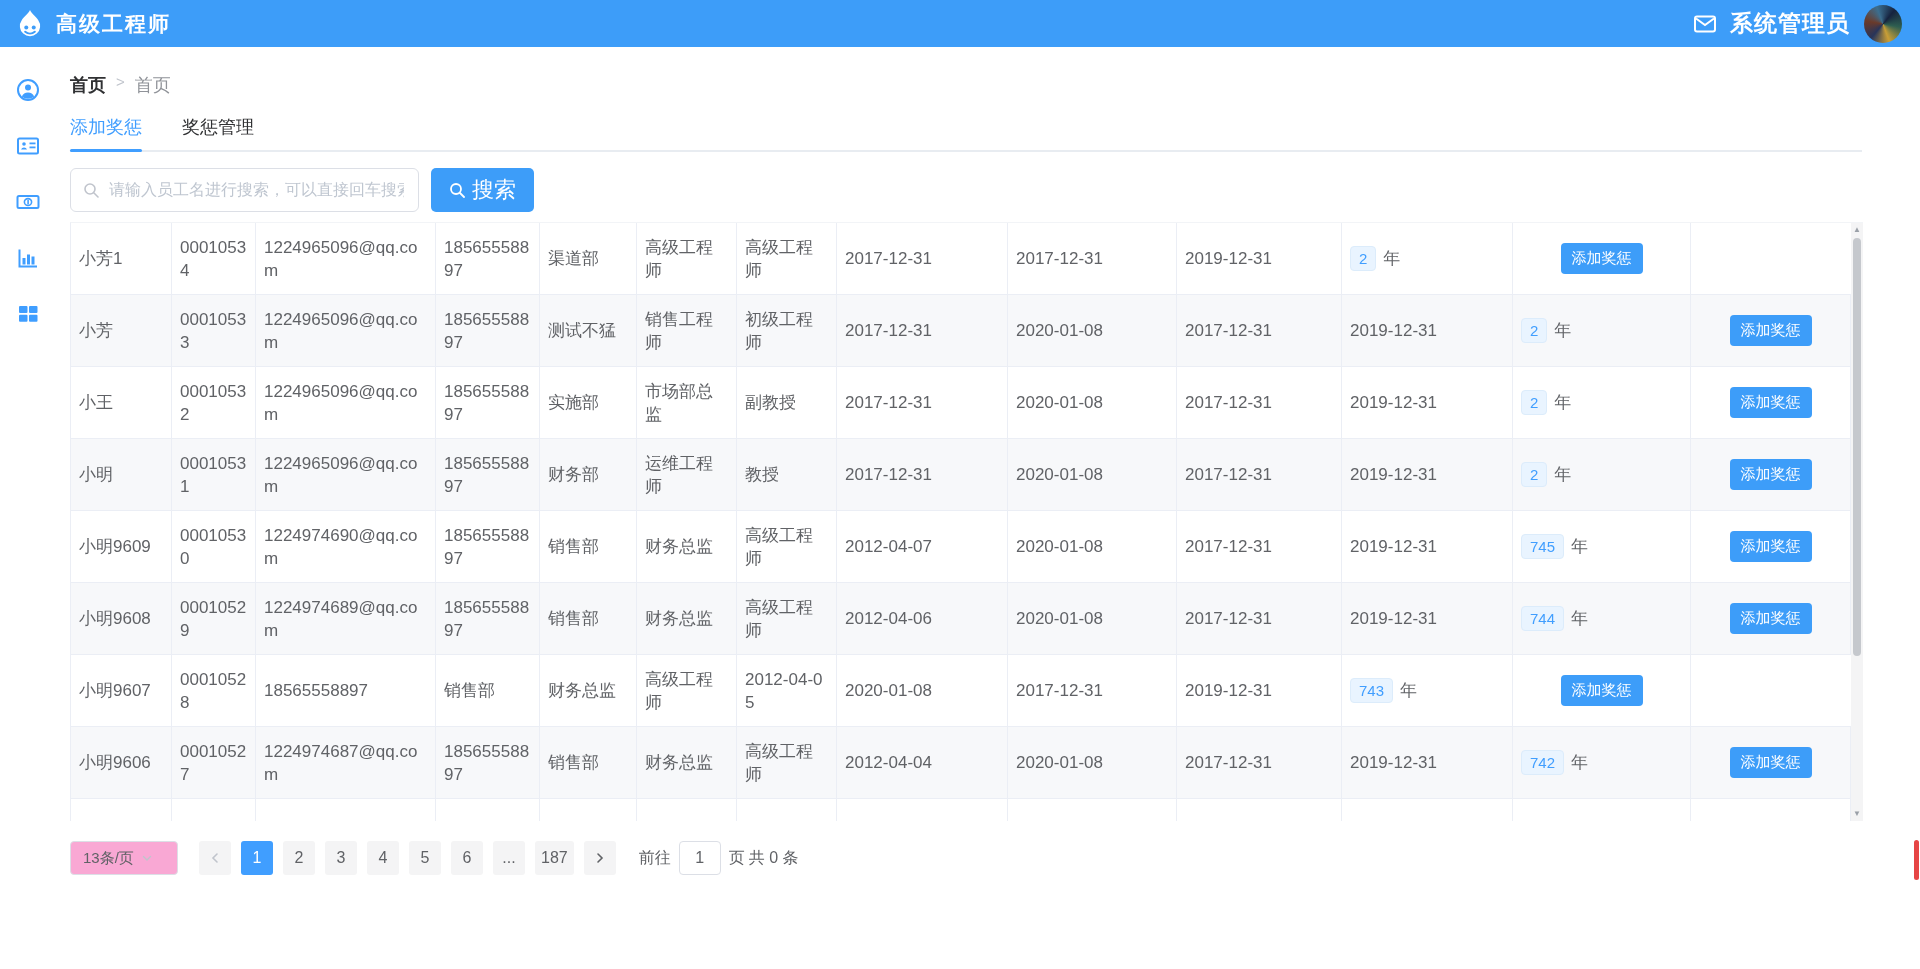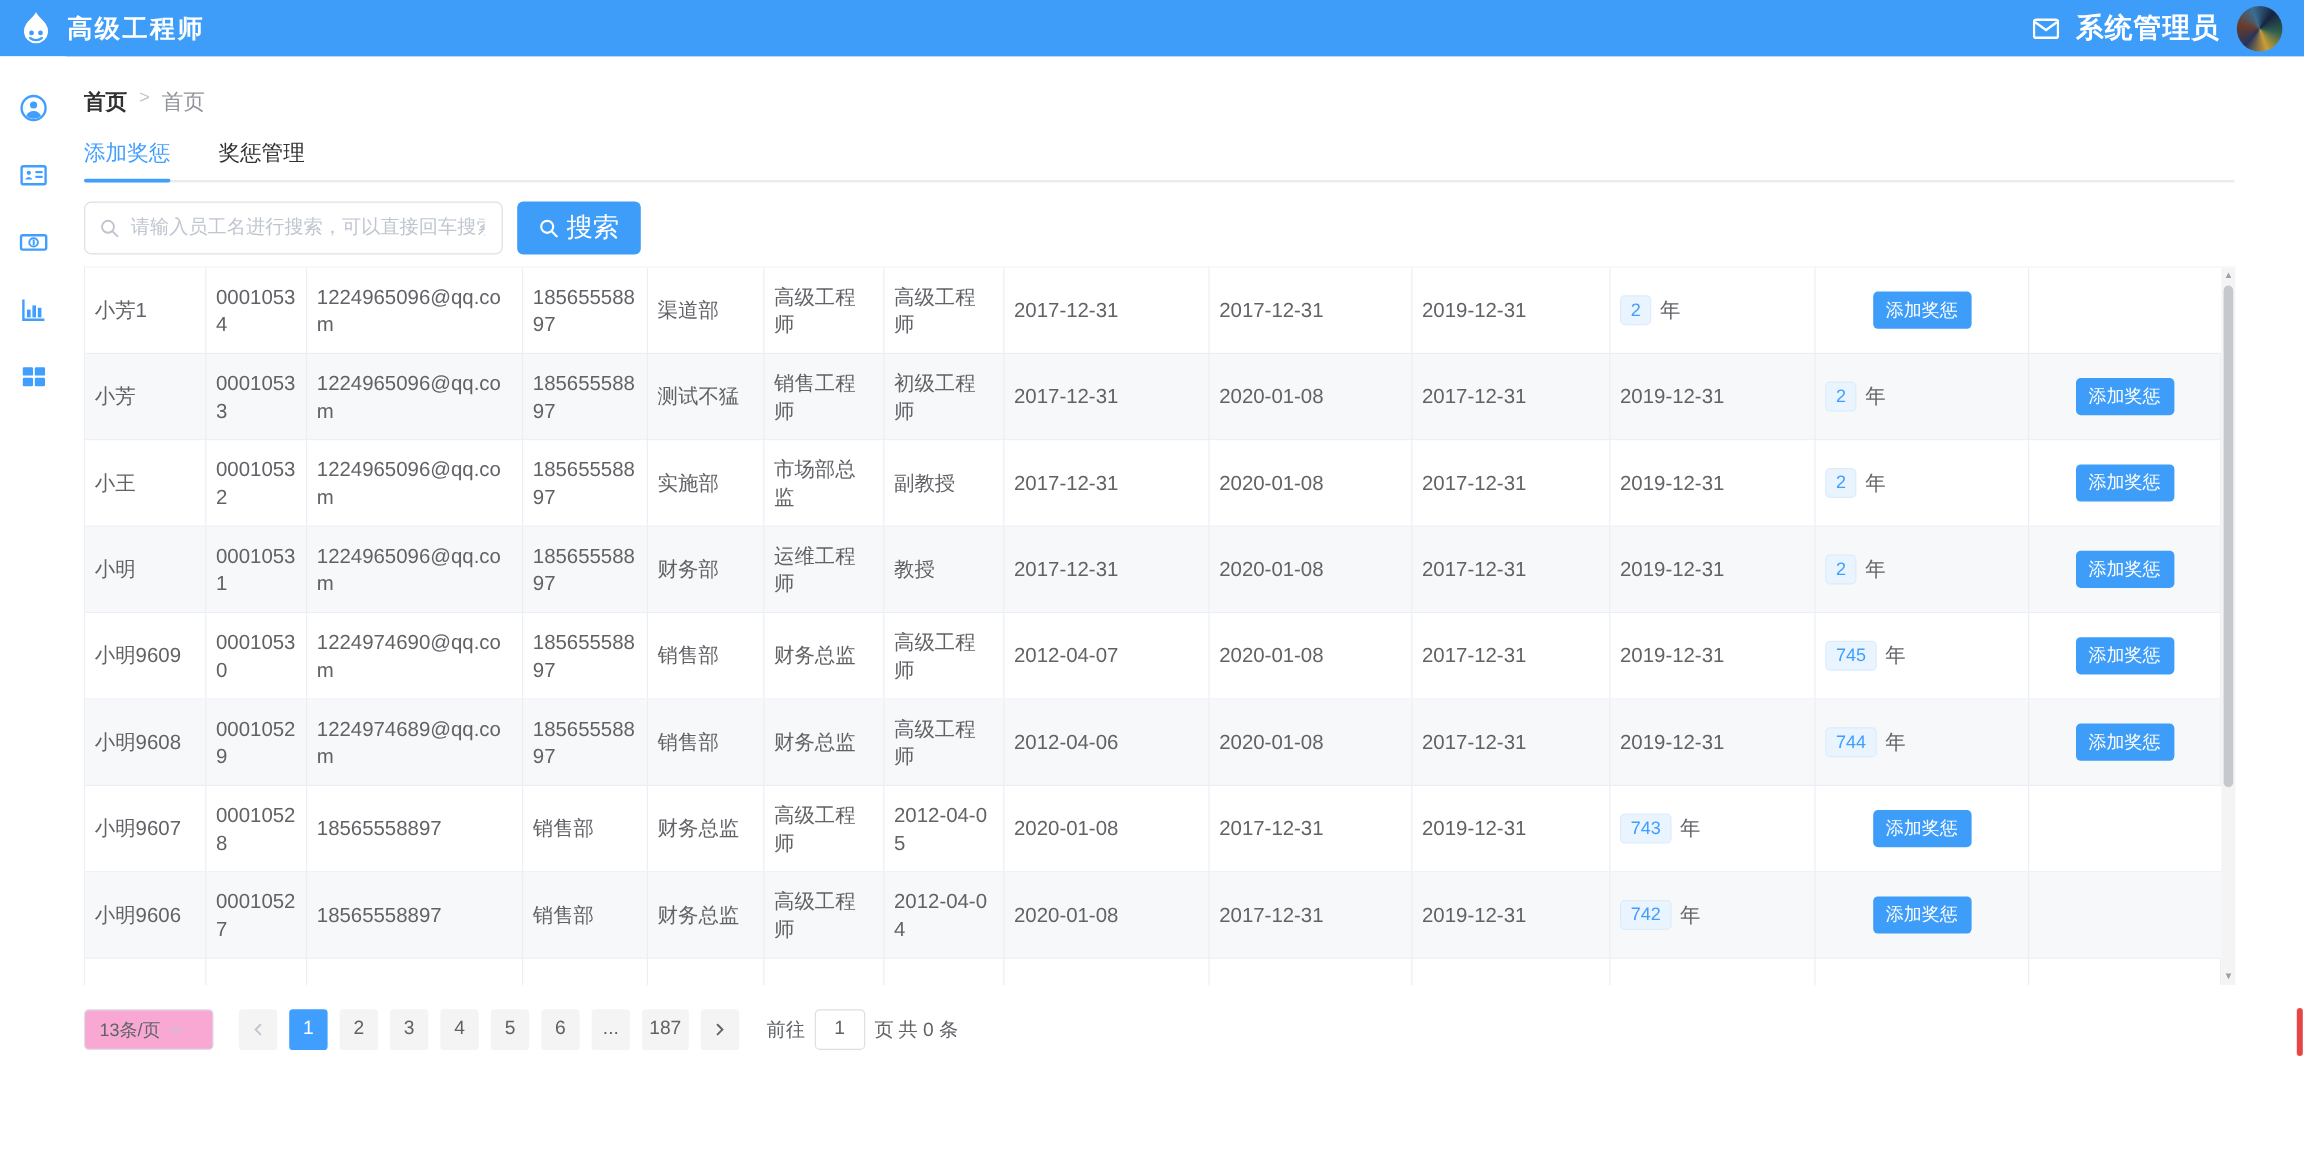--- a/index.html
+++ b/index.html
@@ -524,20 +524,23 @@
             </div>
           </div>
           <div class="t-row">
             <div class="t-cell">
               <span class="cell-text">小明9606</span>
             </div>
             <div class="t-cell">
               <span class="cell-text">00010527</span>
             </div>
             <div class="t-cell">
+              <span class="cell-text">1224974687@qq.com</span>
+            </div>
+            <div class="t-cell">
               <span class="cell-text">18565558897</span>
             </div>
             <div class="t-cell">
               <span class="cell-text">销售部</span>
             </div>
             <div class="t-cell">
               <span class="cell-text">财务总监</span>
             </div>
             <div class="t-cell">
               <span class="cell-text">高级工程师</span>

